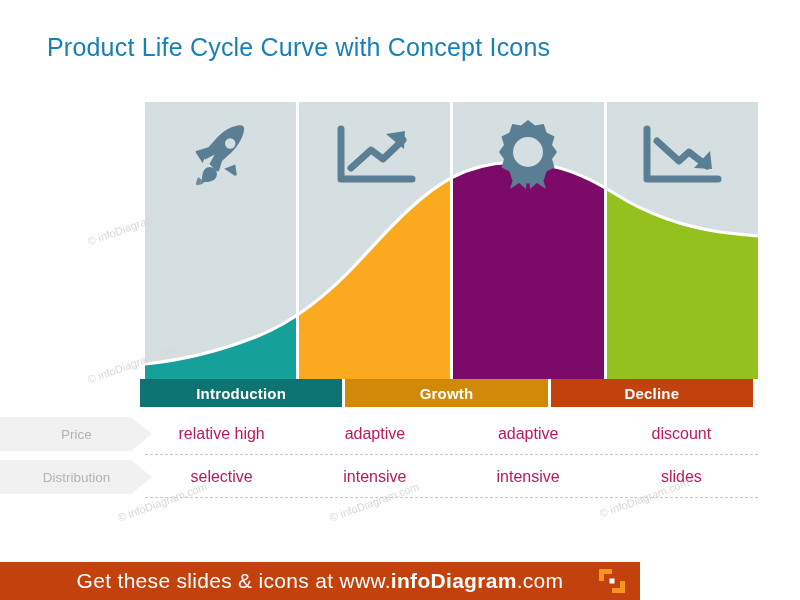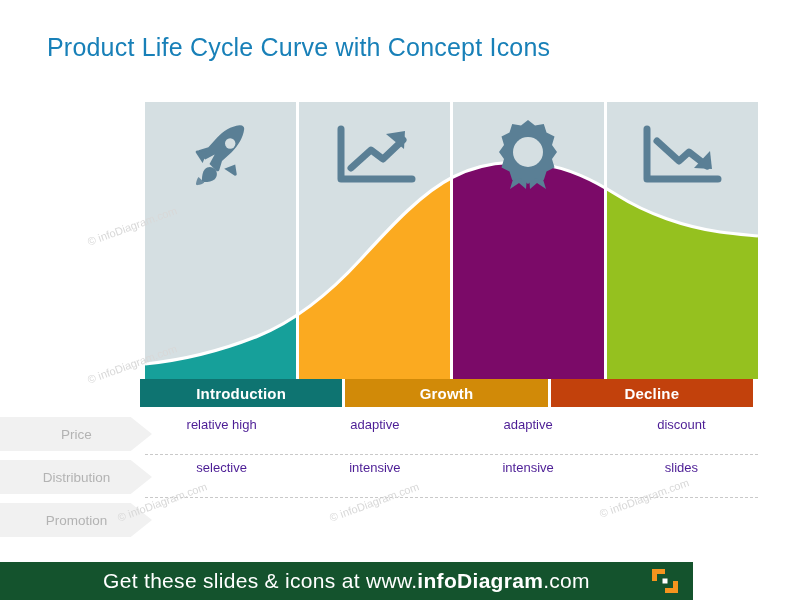--- a/index.html
+++ b/index.html
@@ -64,33 +64,33 @@
     clip-path:polygon(0 0, 86% 0, 100% 50%, 86% 100%, 0 100%);
     padding-right:12px;
     padding-left:13px;
   }
   .row-cells{
     position:absolute; left:145px; top:0;
     width:613px; height:34px;
     display:flex;
   }
   .row-cell{
-    flex:1 1 0; display:flex; justify-content:center;
-    font-size:13px; color:#4c1d95; white-space:nowrap;
+    flex:1 1 0; display:flex; align-items:center; justify-content:center;
+    font-size:16px; color:#be185d; white-space:nowrap;
   }
   .row-sep{
     position:absolute; left:145px; top:37px; width:613px; height:0;
     border-top:1px dashed #C9C9C9;
   }
   .attr-row:last-child .row-sep{ display:none; }
 
   
   .footer{
-    position:absolute; left:0; bottom:0; width:693px; height:38px;
-    background:#14532d; display:flex; align-items:center; justify-content:center;text-align:center;
+    position:absolute; left:0; bottom:0; width:640px; height:38px;
+    background:#c2410c; display:flex; align-items:center; justify-content:center;text-align:center;
   }
   .footer-text{
     color:#ffffff; font-size:21px; font-weight:400; letter-spacing:.3px;
   }
   .footer-text b{ font-weight:bold; }
   .footer-logo{
     position:absolute; right:14px; top:50%; transform:translateY(-50%);
     width:28px; height:26px;
   }
 
@@ -277,23 +277,20 @@
           <span>intensive</span>
         </div>
       <div class="row-cell">
           <span>slides</span>
         </div>
     </div>
     <div class="row-sep"></div>
   </div>
 
   <div class="attr-row">
-    <div class="row-label">
-      <span>Promotion</span>
-    </div>
 
   </div>
 </div>
 
 <div class="wm" style="left:88px; top:236px;">© infoDiagram.com</div>
 <div class="wm" style="left:88px; top:374px;">© infoDiagram.com</div>
 <div class="wm ontop" style="left:118px; top:512px;">© infoDiagram.com</div>
 <div class="wm ontop" style="left:330px; top:512px;">© infoDiagram.com</div>
 <div class="wm ontop" style="left:600px; top:508px;">© infoDiagram.com</div>
 

